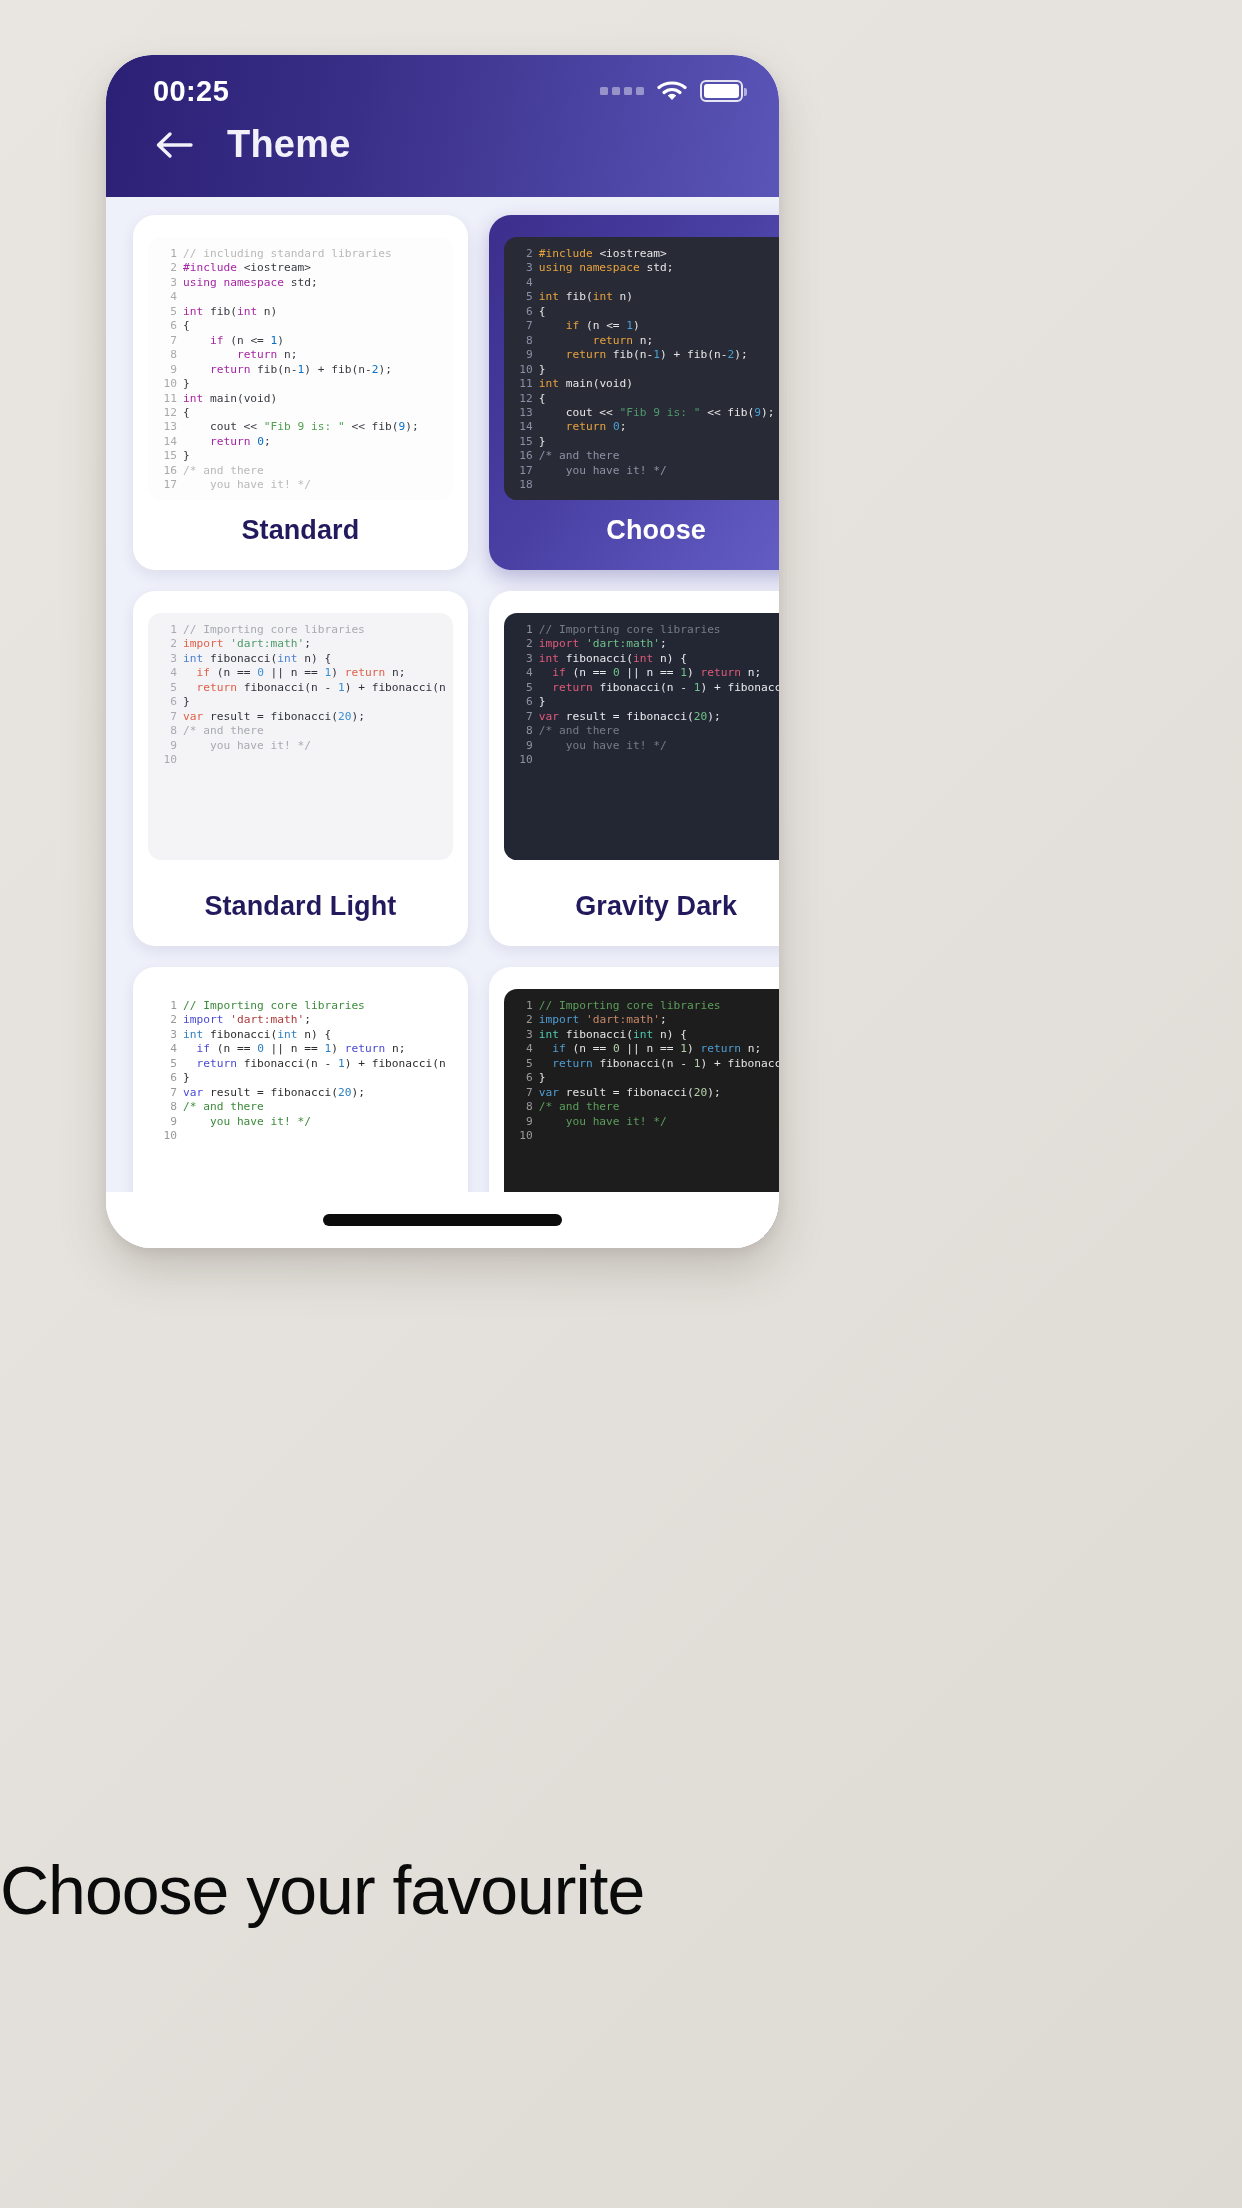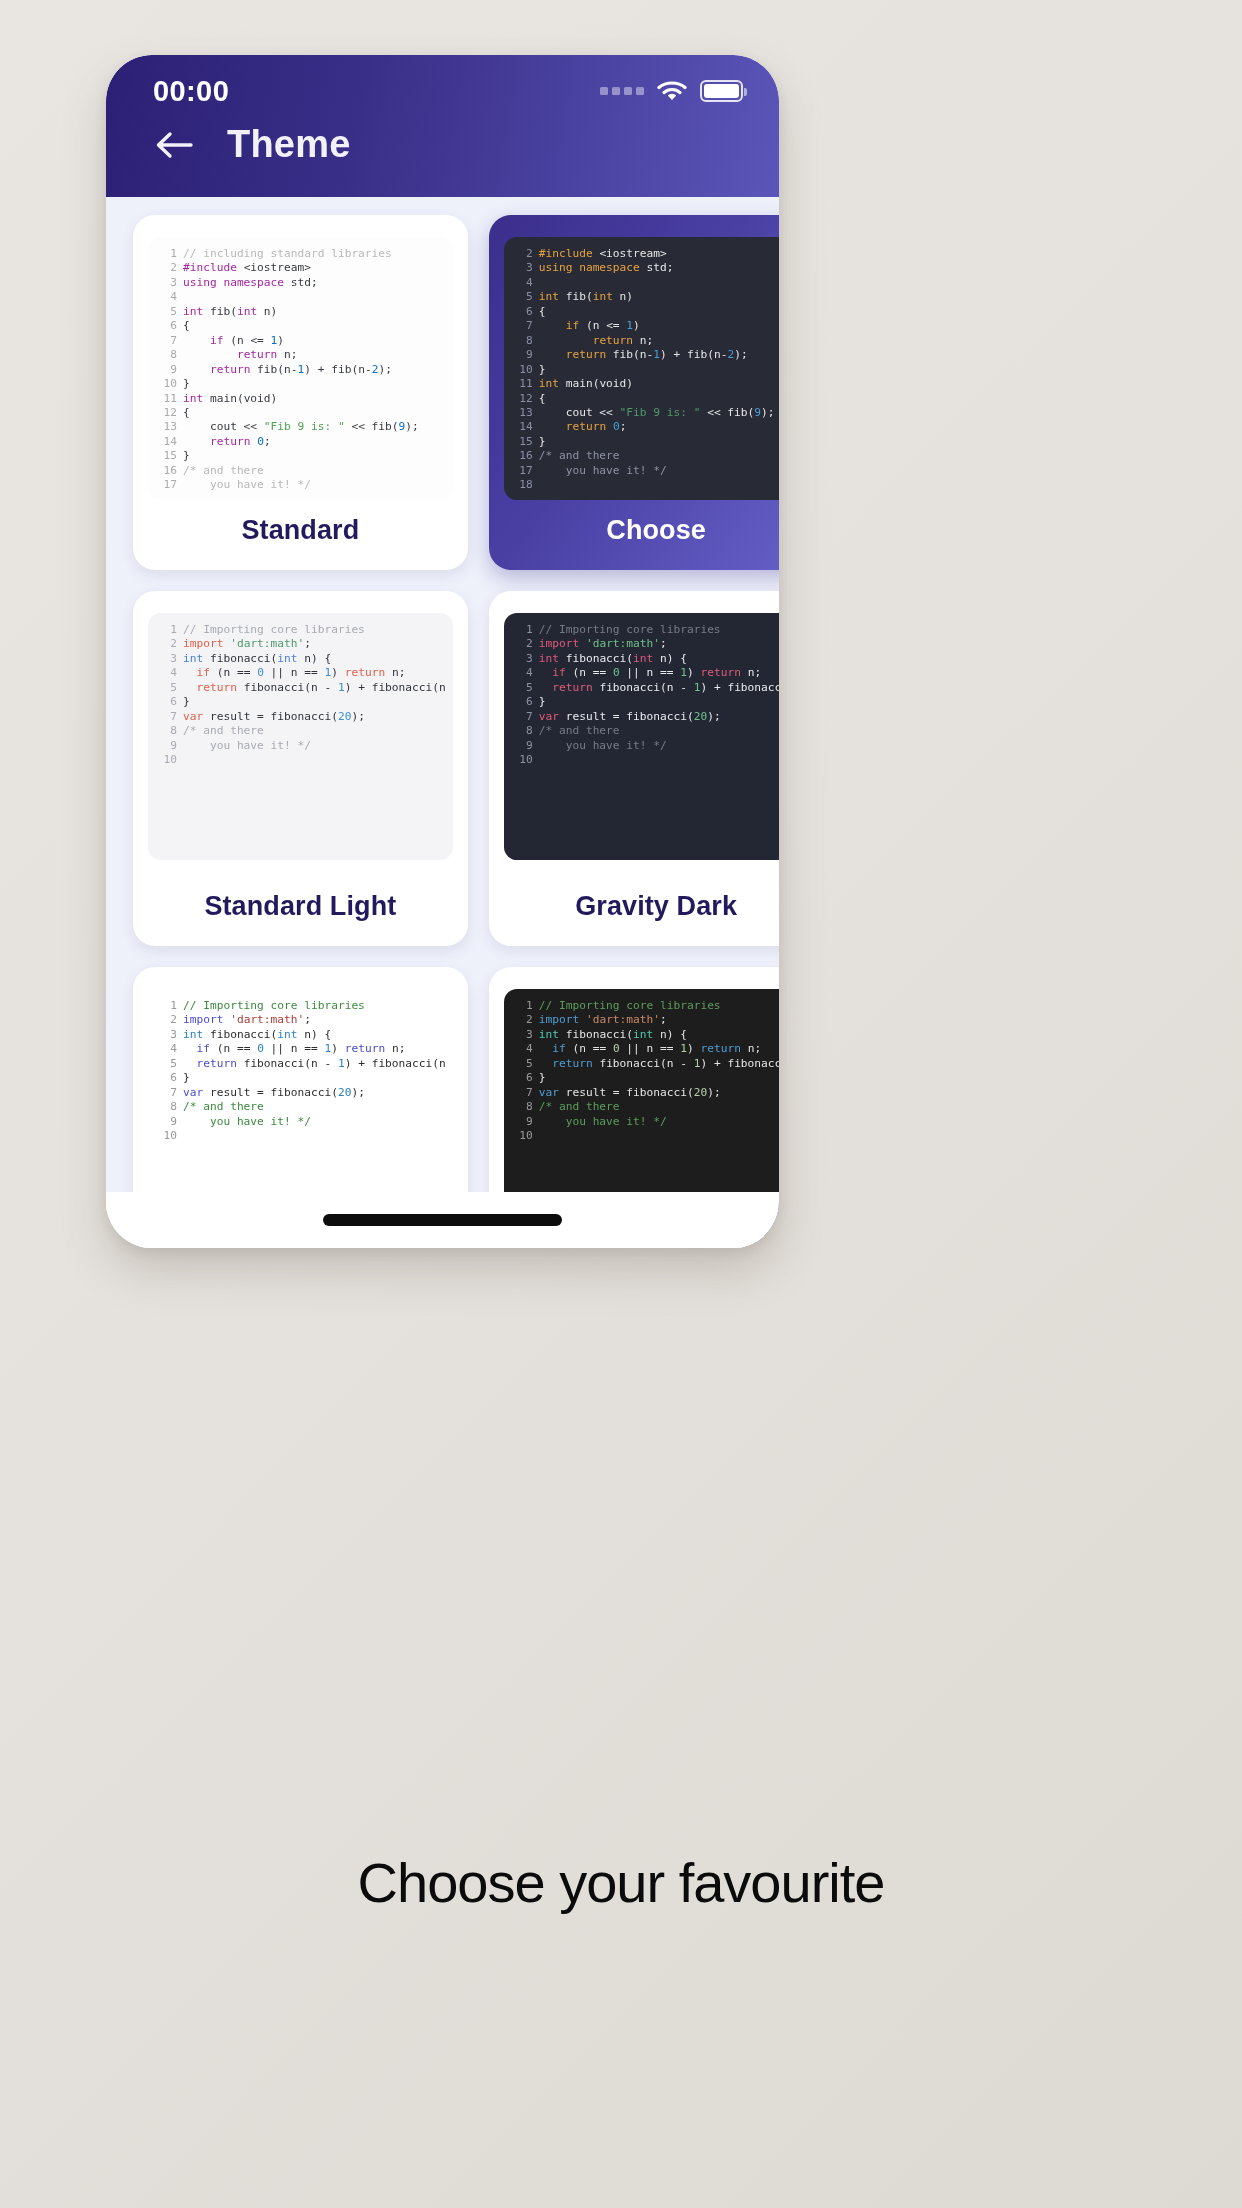--- a/index.html
+++ b/index.html
@@ -226,38 +226,38 @@
     height: 12px;
     background: #0c0c0c;
     border-radius: 8px;
   }
 
   
   .caption {
     position: absolute;
     left: 0; right: 0;
     top: 1852px;
-    text-align: center;
-    font-size: 56px;
+    text-align: left;
+    font-size: 68px;
     line-height: 1.12;
     font-weight: 400;
     color: #0b0b0b;
     font-family: "Liberation Sans", sans-serif;
     letter-spacing: -1px;
   }
 </style>
 </head>
 <body>
 
 <div class="device">
 
   <div class="appbar">
 
     <div class="statusbar">
-      <div class="clock">00:00</div>
+      <div class="clock">00:25</div>
       <div class="status-icons">
         <span class="sig-dots">
           <i></i>
             <i></i>
             <i></i>
             <i></i>
         </span>
         <span>
           <svg class="wifi" viewBox="0 0 30 22">
             <path d="M2 7.5 C9 1.5, 21 1.5, 28 7.5" stroke="#ffffff" stroke-width="3.2" fill="none" stroke-linecap="round"></path>

